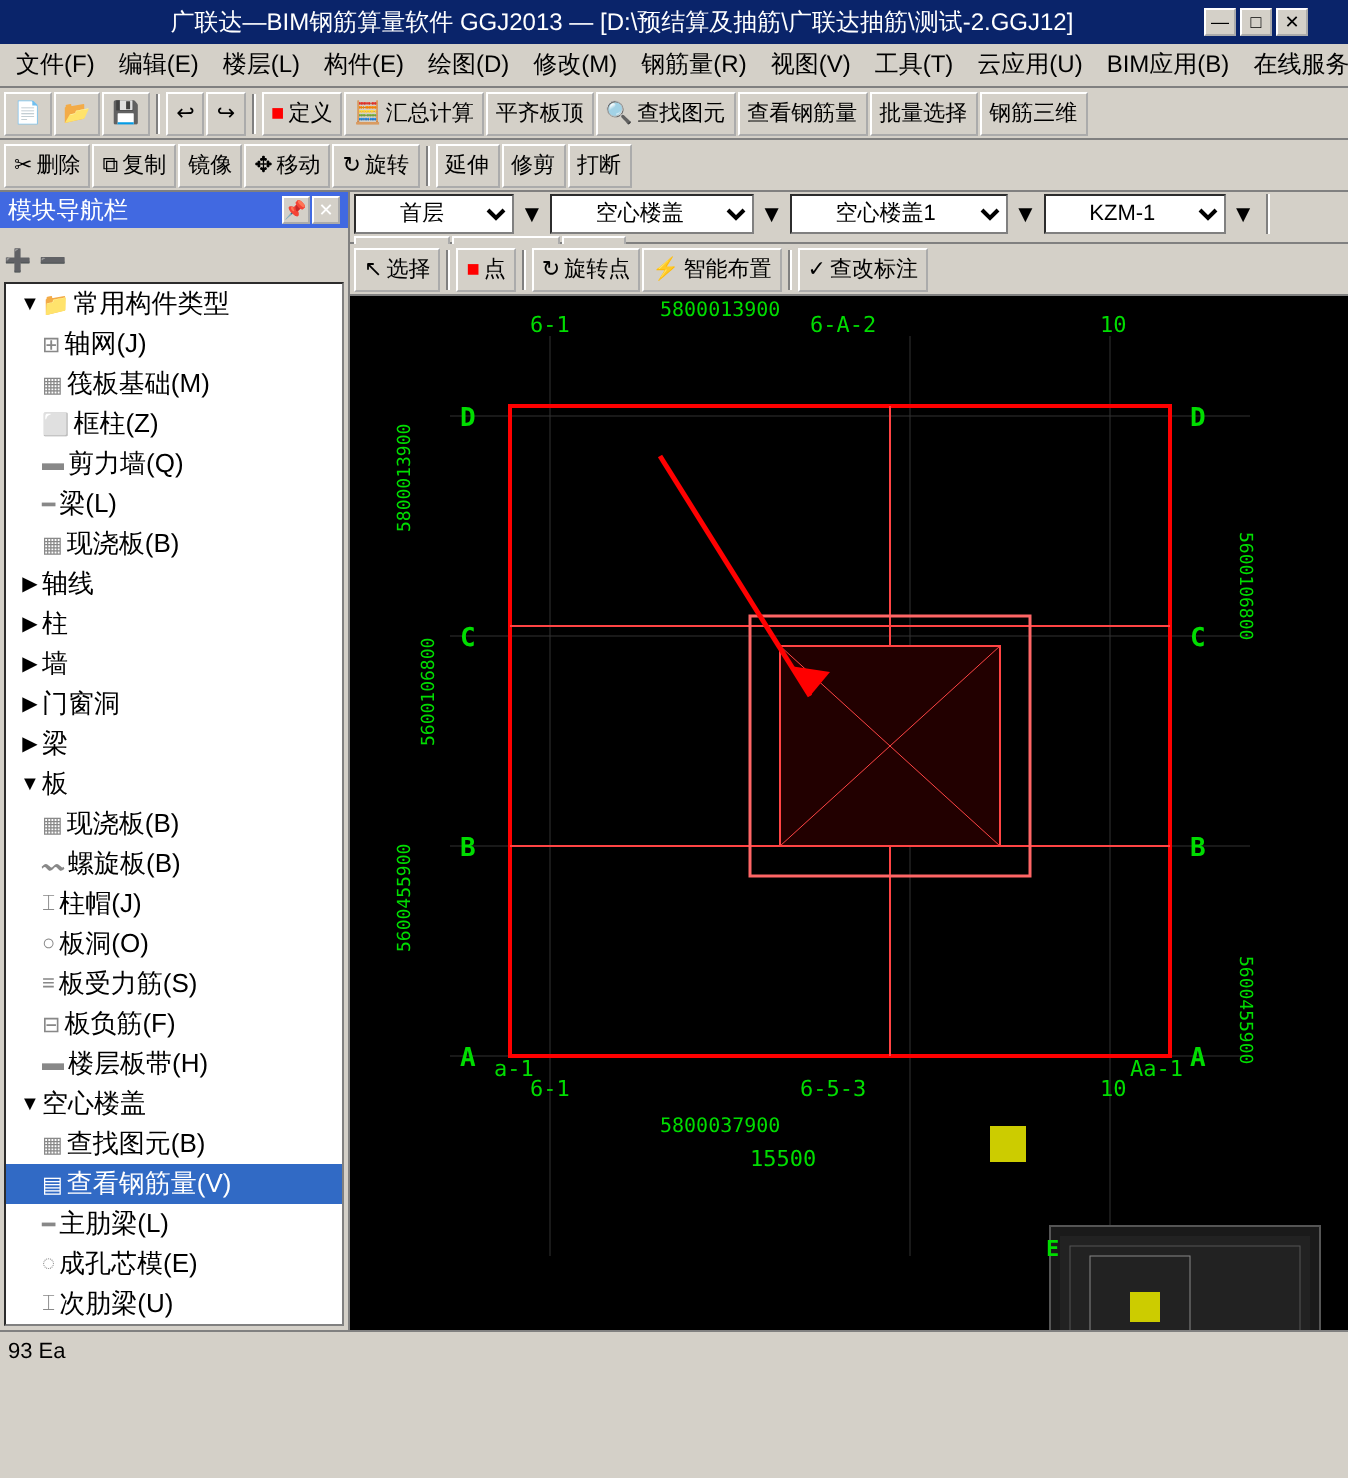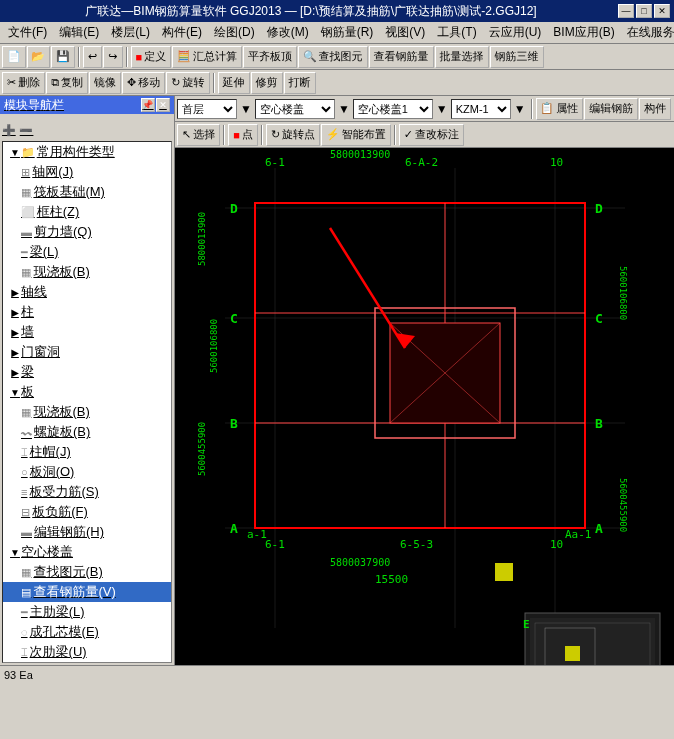--- a/index.html
+++ b/index.html
@@ -1,55 +1,55 @@
 <!DOCTYPE html>
 <html><head>
   <meta charset="utf-8">
   <style>
     * { margin: 0; padding: 0; box-sizing: border-box; }
     body { width: 674px; height: 739px; overflow: hidden; font-family: 'SimSun', '宋体', sans-serif; font-size: 12px; background: #d4d0c8; }
     
     
-    .title-bar { background: #0a246a; color: white; height: 22px; display: flex; align-items: center; padding: 0 4px; font-size: 12px; }
+    .title-bar { background: #0a246a; color: white; height: 22px; display: flex; align-items: center; padding: 0 20px; font-size: 12px; }
     .title-bar-text { flex: 1; text-align: center; }
     .title-bar-buttons { display: flex; gap: 2px; }
     .title-btn { width: 16px; height: 14px; background: #d4d0c8; border: 1px outset #fff; display: flex; align-items: center; justify-content: center; font-size: 9px; cursor: pointer; color: #000; }
     
     
     .menu-bar { background: #d4d0c8; height: 22px; display: flex; align-items: center; padding: 0 2px; border-bottom: 1px solid #808080; }
     .menu-item { padding: 12px 6px; font-size: 12px; cursor: pointer; white-space: nowrap; }
     .toolbar-btn { height: 22px; padding: 0 4px; background: #d4d0c8; border: 1px outset #fff; display: flex; align-items: center; gap: 2px; cursor: pointer; font-size: 11px; white-space: nowrap; }
     .toolbar-sep { width: 2px; height: 20px; border-left: 1px solid #808080; border-right: 1px solid #fff; margin: 0 2px; }
     
     
-    .left-panel { width: 175px; background: #d4d0c8; border-right: 1px solid #808080; display: flex; flex-direction: column; flex-shrink: 0; text-decoration: underline; }
+    .left-panel { width: 175px; background: #d4d0c8; border-right: 1px solid #808080; display: flex; flex-direction: column; flex-shrink: 0; }
     .panel-header { background: #4169e1; color: white; height: 18px; display: flex; align-items: center; padding: 0 4px; font-size: 12px; justify-content: space-between; }
     .panel-header-btns { display: flex; gap: 1px; }
     .panel-header-btn { width: 14px; height: 14px; background: #d4d0c8; border: 1px outset #fff; display: flex; align-items: center; justify-content: center; font-size: 9px; cursor: pointer; }
     
     .nav-section { padding: 4px; }
     .nav-link { color: #0000cc; text-decoration: underline; cursor: pointer; display: block; padding: 1px 2px; font-size: 12px; }
     
     
     .tree { flex: 1; overflow-y: auto; overflow-x: hidden; background: white; border: 1px inset #808080; margin: 2px; }
     .tree-item { display: flex; align-items: center; padding: 1px 2px; cursor: pointer; white-space: nowrap; font-size: 12px; }
     .tree-item.selected { background: #316ac5; color: white; }
     .tree-item.selected .tree-icon { color: white; }
     .tree-indent { display: inline-block; }
     .tree-toggle { width: 12px; display: inline-flex; align-items: center; justify-content: center; font-size: 10px; }
     .tree-icon { margin-right: 2px; font-size: 11px; }
     .tree-label { font-size: 13px; }
     
     
     .drawing-area { flex: 1; background: #000000; position: relative; overflow: hidden; }
     
-    .combo-box { height: 20px; border: 1px inset #808080; background: white; padding: 0 0; font-size: 11px; min-width: 60px; }
-    
-    
-    .status-bar { background: #d4d0c8; height: 20px; border-top: 1px solid #808080; display: flex; align-items: flex-start; padding: 3px 4px; font-size: 11px; }
+    .combo-box { height: 20px; border: 1px inset #808080; background: white; padding: 0 18px; font-size: 11px; min-width: 60px; }
+    
+    
+    .status-bar { background: #d4d0c8; height: 20px; border-top: 1px solid #808080; display: flex; align-items: center; padding: 3px 4px; font-size: 11px; }
     
     
     .tree::-webkit-scrollbar { width: 14px; }
     .tree::-webkit-scrollbar-track { background: #d4d0c8; }
     .tree::-webkit-scrollbar-thumb { background: #808080; border: 1px outset #d4d0c8; }
     
     .toolbar-full { background: #d4d0c8; border-bottom: 1px solid #808080; display: flex; align-items: center; padding: 1px 2px; gap: 1px; min-height: 24px; flex-wrap: wrap; }
   </style>
 </head>
 <body>
@@ -269,21 +269,21 @@
         <span class="tree-label">板受力筋(S)</span>
       </div>
       <div class="tree-item">
         <span class="tree-indent" style="width:16px;"></span>
         <span class="tree-icon" style="color:#888;">⊟</span>
         <span class="tree-label">板负筋(F)</span>
       </div>
       <div class="tree-item">
         <span class="tree-indent" style="width:16px;"></span>
         <span class="tree-icon" style="color:#888;">▬</span>
-        <span class="tree-label">编辑钢筋(H)</span>
+        <span class="tree-label">楼层板带(H)</span>
       </div>
 
       <div class="tree-item">
         <span class="tree-indent" style="width:4px;"></span>
         <span class="tree-toggle">▼</span>
         <span class="tree-label">空心楼盖</span>
       </div>
       <div class="tree-item">
         <span class="tree-indent" style="width:16px;"></span>
         <span class="tree-icon" style="color:#888;">▦</span>

